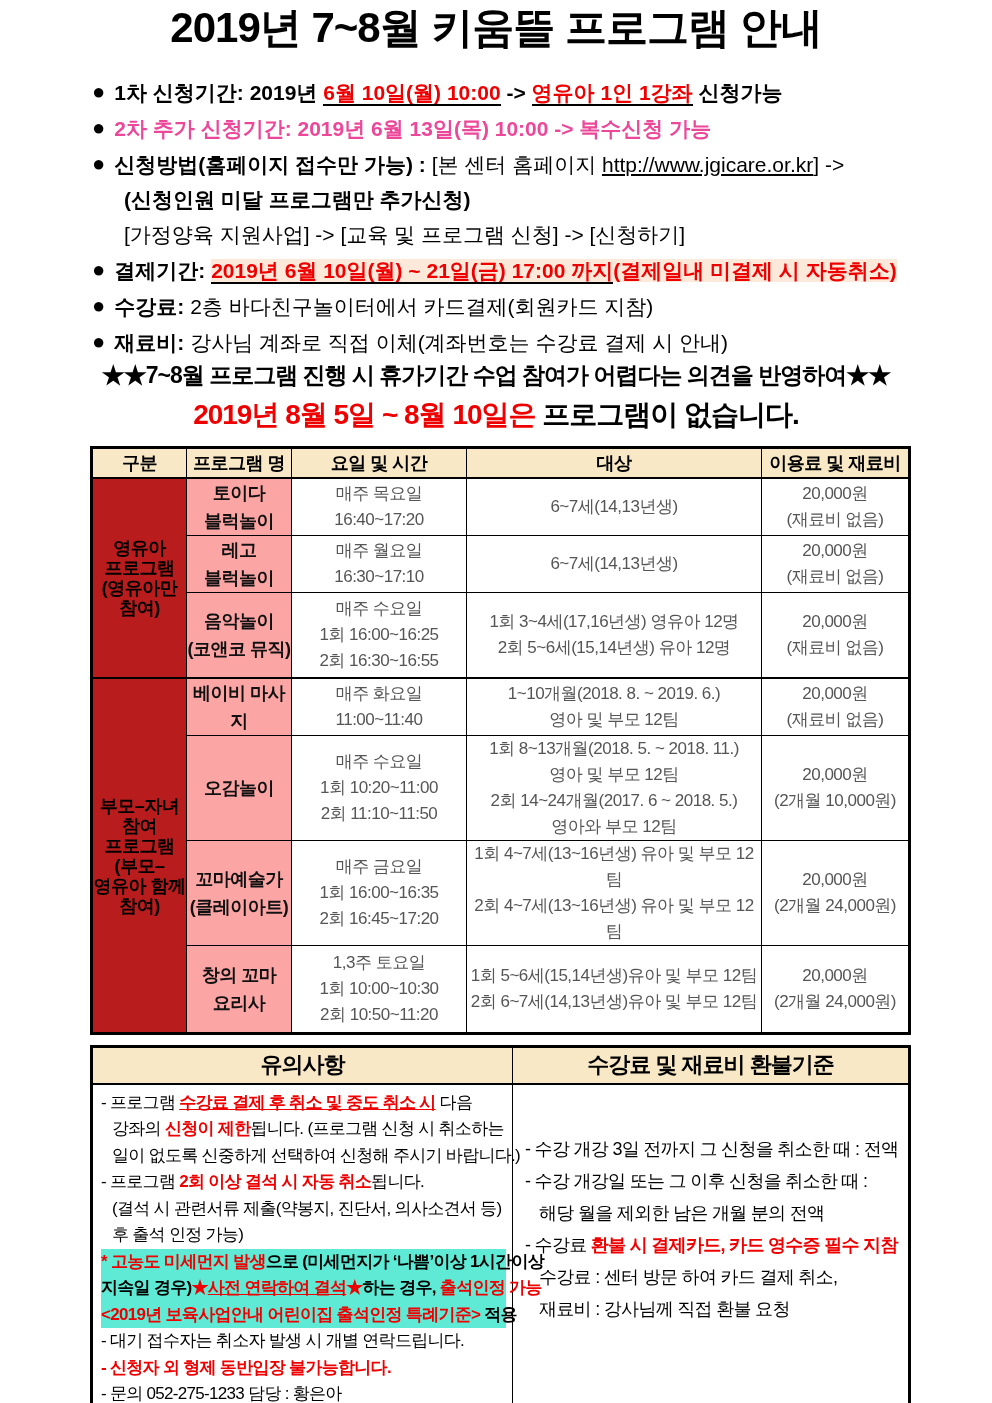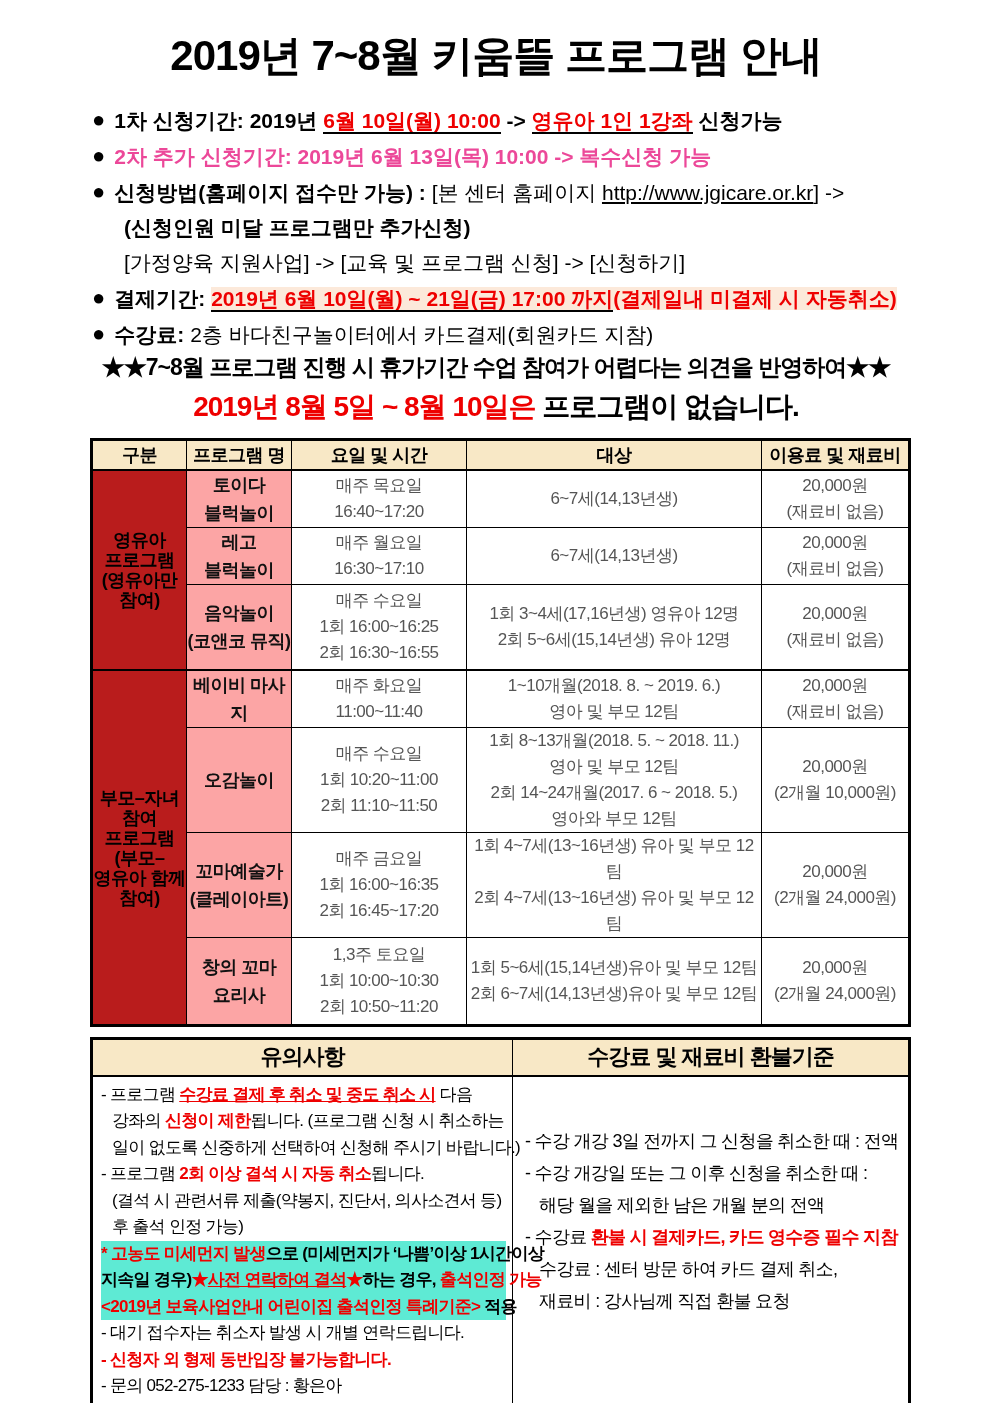--- a/index.html
+++ b/index.html
@@ -11,21 +11,21 @@
     overflow: hidden;
   }
   .page { position: relative; width: 992px; height: 1403px; }
 
   
   .title {
     text-align: center;
     font-size: 42px;
     font-weight: bold;
     letter-spacing: -1px;
-    padding-top: 28px;
+    padding-top: 0;
     margin-bottom: 12px;
   }
 
   
   .info { margin-left: 92px; margin-right: 40px; padding-top: 6px; }
   .line { font-size: 21px; line-height: 35px; white-space: nowrap; }
   .line .dot { font-size: 22px; margin-right: 9px; vertical-align: 1px; }
   .sub { padding-left: 32px; }
   .bold { font-weight: bold; }
   .norm { font-weight: normal; }
@@ -128,20 +128,23 @@
     </div>
 
     <div class="line bold">
       <span class="dot">●</span><span>결제기간: </span><span class="red peach ublack">2019년 6월 10일(월) ~ 21일(금) 17:00 까지</span><span class="red peach">(결제일내 미결제 시 자동취소)</span>
     </div>
 
     <div class="line">
       <span class="dot">●</span><span class="bold">수강료: </span><span class="norm">2층 바다친구놀이터에서 카드결제(회원카드 지참)</span>
     </div>
 
+    <div class="line">
+      <span class="dot">●</span><span class="bold">재료비: </span><span class="norm">강사님 계좌로 직접 이체(계좌번호는 수강료 결제 시 안내)</span>
+    </div>
   </div>
 
   <div class="star-line">★★7~8월 프로그램 진행 시 휴가기간 수업 참여가 어렵다는 의견을 반영하여★★</div>
 
   <div class="noprog">
     <span class="red">2019년 8월 5일 ~ 8월 10일은</span><span> 프로그램이 없습니다.</span>
   </div>
 
   <table class="pt">
     <colgroup>

